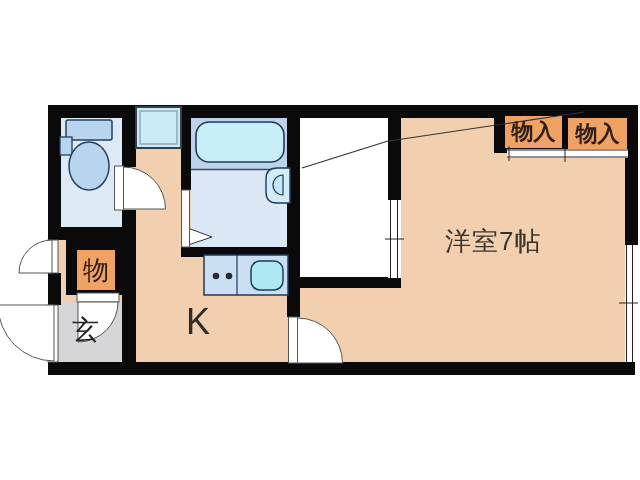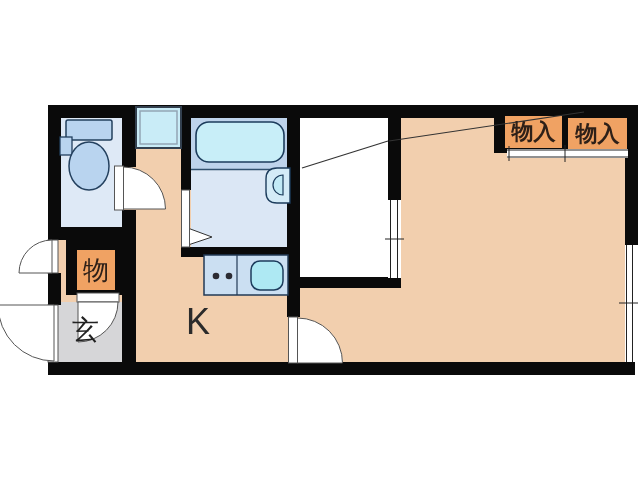--- a/index.html
+++ b/index.html
@@ -96,19 +96,20 @@
       <rect x="625" y="245" width="13" height="117" fill="#ffffff"></rect>
       <line x1="626.5" y1="245" x2="626.5" y2="362" stroke="#222222" stroke-width="1"></line>
       <line x1="632.5" y1="245" x2="632.5" y2="362" stroke="#222222" stroke-width="1"></line>
       <line x1="619" y1="303" x2="638" y2="303" stroke="#222222" stroke-width="1"></line>
     </g>
 
     <line x1="302" y1="168" x2="388" y2="141" stroke="#333333" stroke-width="1.2"></line>
     <line x1="389" y1="141" x2="584" y2="112" stroke="#333333" stroke-width="1.2"></line>
   </svg>
 
+  <div class="lbl" style="left:445px;top:228px;font-size:26px;letter-spacing:1px;color:#3a332c;">洋室7帖</div>
   <div class="lbl" style="left:186px;top:304px;font-size:36px;color:#2b2b2b;">K</div>
   <div class="lbl" style="left:72px;top:317px;font-size:27px;color:#222222;">玄</div>
   <div class="lbl center" style="left:77px;top:250px;width:38px;height:40px;font-size:26px;color:#2e2018;">物</div>
   <div class="lbl center" style="left:505px;top:116px;width:57px;height:32px;font-size:22px;font-weight:600;color:#2e2018;">物入</div>
   <div class="lbl center" style="left:568px;top:118px;width:59px;height:32px;font-size:22px;font-weight:600;color:#2e2018;">物入</div>
 
 </div>
 
 </body></html>

